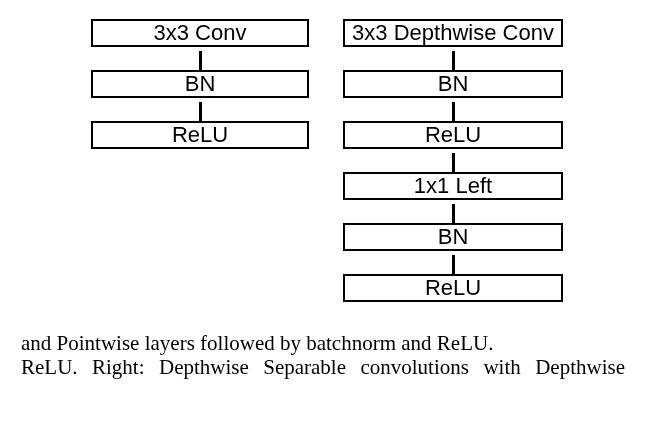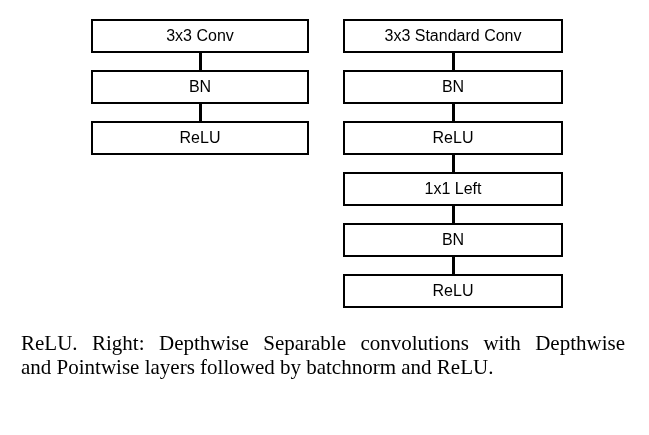--- a/index.html
+++ b/index.html
@@ -17,28 +17,28 @@
   }
   .diagram-layer{position:absolute;inset:0;}
   .connector{
     position:absolute;
     width:3px;
     background:var(--line-color);
     z-index:0;
   }
   .block{
     position:absolute;
-    height:34px;
+    height:28px;
     box-sizing:border-box;
     border:2px solid var(--line-color);
     background:var(--bg-color);
     color:var(--text-color);
     display:flex;align-items:center;justify-content:center;
     font-family:"Liberation Sans",sans-serif;
-    font-size:16px;
+    font-size:22px;
     line-height:1;
     white-space:nowrap;
     z-index:1;
   }
   .col-left{left:91px;width:218px;}
   .col-right{left:343px;width:220px;}
   .caption{
     position:absolute;
     left:21px;top:331px;width:604px;
     font-family:"Liberation Serif",serif;
@@ -63,25 +63,25 @@
   <div class="connector" style="left:452px;top:51px;height:21px;"></div>
   <div class="connector" style="left:452px;top:102px;height:21px;"></div>
   <div class="connector" style="left:452px;top:153px;height:21px;"></div>
   <div class="connector" style="left:452px;top:204px;height:21px;"></div>
   <div class="connector" style="left:452px;top:255px;height:21px;"></div>
 
   <div class="block col-left" style="top:19px;">3x3 Conv</div>
   <div class="block col-left" style="top:70px;">BN</div>
   <div class="block col-left" style="top:121px;">ReLU</div>
 
-  <div class="block col-right" style="top:19px;">3x3 Standard Conv</div>
+  <div class="block col-right" style="top:19px;">3x3 Depthwise Conv</div>
   <div class="block col-right" style="top:70px;">BN</div>
   <div class="block col-right" style="top:121px;">ReLU</div>
   <div class="block col-right" style="top:172px;">1x1 Left</div>
   <div class="block col-right" style="top:223px;">BN</div>
   <div class="block col-right" style="top:274px;">ReLU</div>
 
 </div>
 
 <div class="caption">
+  <div class="cap-line">and Pointwise layers followed by batchnorm and ReLU.</div>
   <div class="cap-line just">ReLU. Right: Depthwise Separable convolutions with Depthwise</div>
-  <div class="cap-line">and Pointwise layers followed by batchnorm and ReLU.</div>
 </div>
 
 </body></html>

